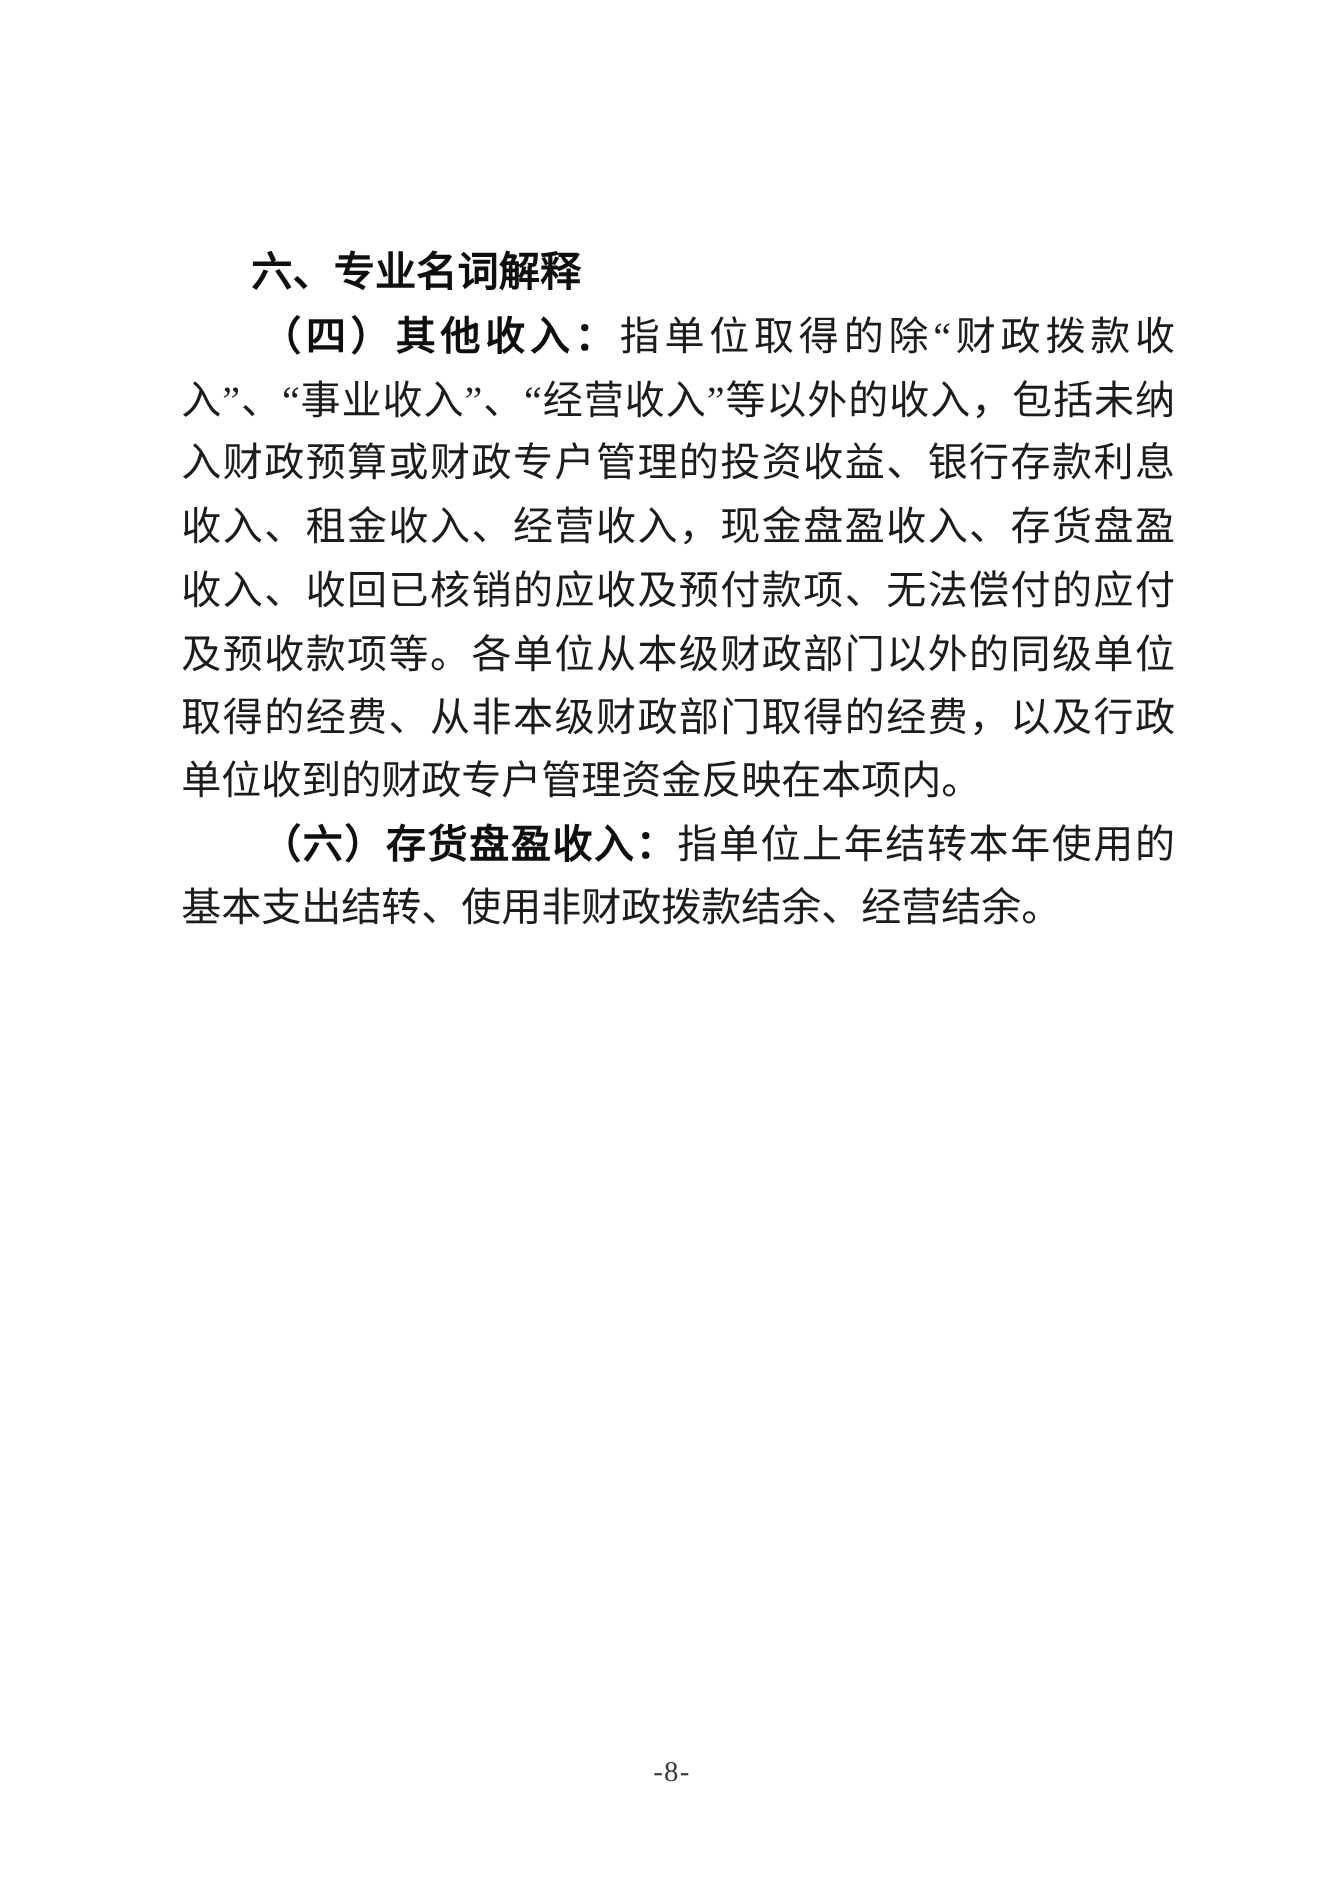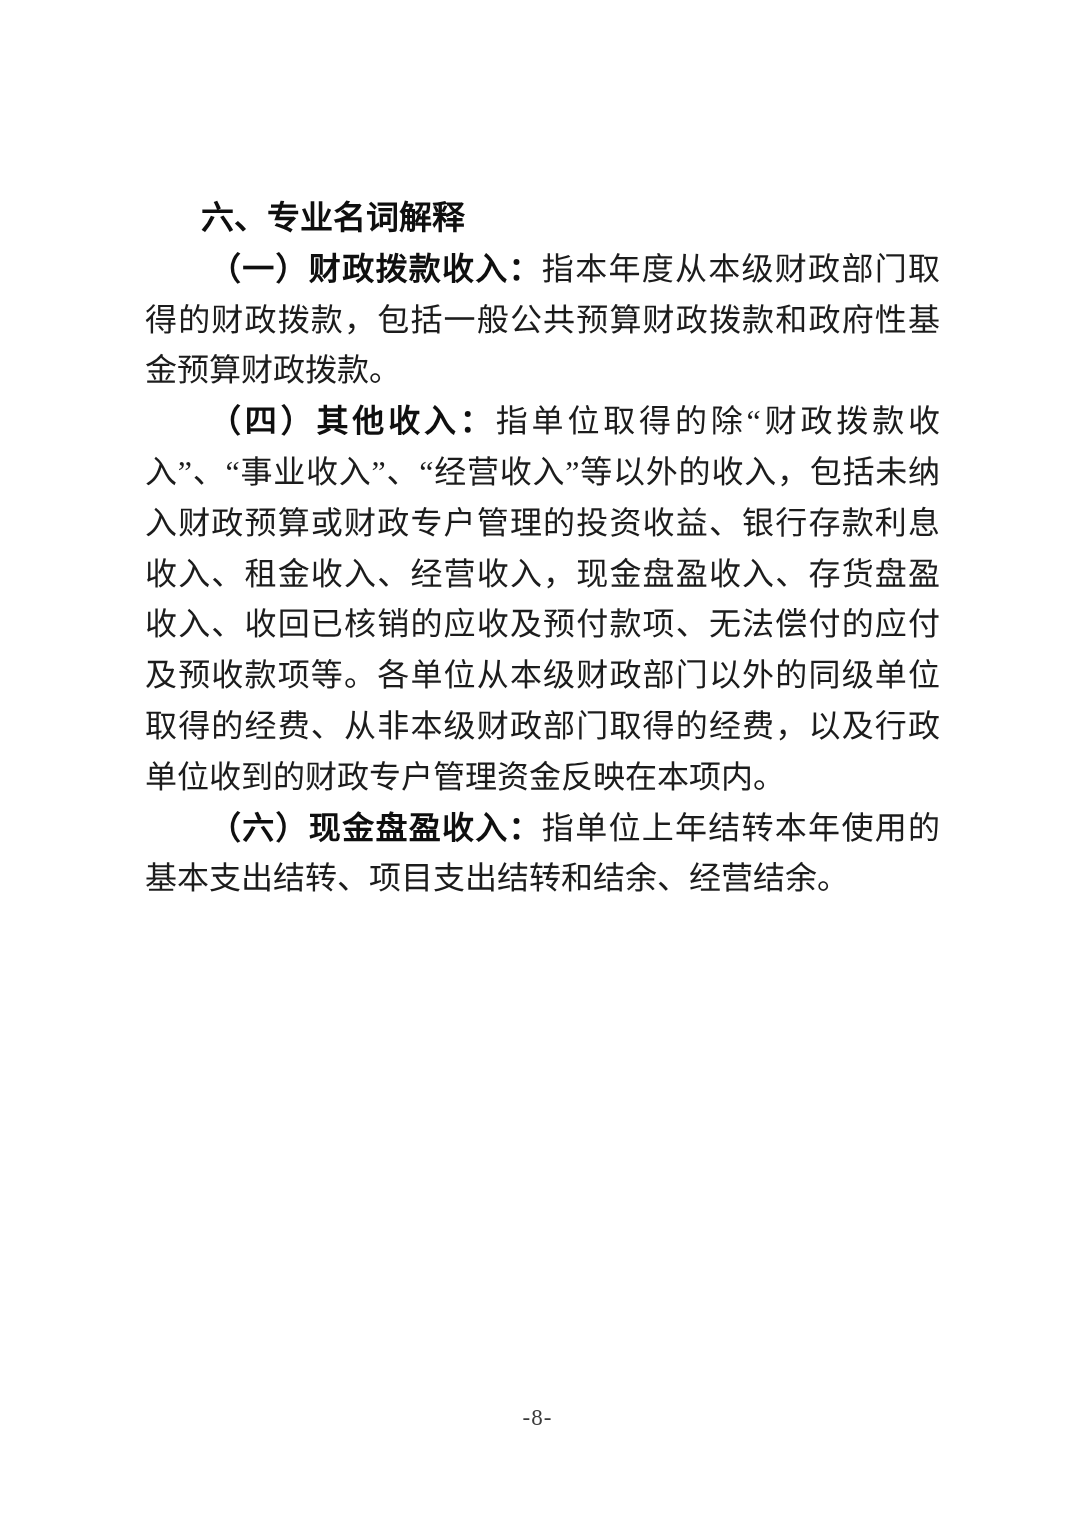--- a/index.html
+++ b/index.html
@@ -57,24 +57,23 @@
     letter-spacing: 1px;
   }
 </style>
 </head>
 <body>
 
 <div class="page">
   <div class="content">
     <h1 class="heading">六、专业名词解释</h1>
 
-    <p class="para"><span class="lead">（一）财政拨款收入：</span><span>指本年度从本级财政部门取得的财政拨款，包括一般公共预算财政拨款和政府性基金预算财政拨款。</span></p>
 
 
 
     <p class="para"><span class="lead">（四）其他收入：</span><span>指单位取得的除“财政拨款收入”、“事业收入”、“经营收入”等以外的收入，包括未纳入财政预算或财政专户管理的投资收益、银行存款利息收入、租金收入、经营收入，现金盘盈收入、存货盘盈收入、收回已核销的应收及预付款项、无法偿付的应付及预收款项等。各单位从本级财政部门以外的同级单位取得的经费、从非本级财政部门取得的经费，以及行政单位收到的财政专户管理资金反映在本项内。</span></p>
 
 
-    <p class="para"><span class="lead">（六）现金盘盈收入：</span><span>指单位上年结转本年使用的基本支出结转、项目支出结转和结余、经营结余。</span></p>
+    <p class="para"><span class="lead">（六）存货盘盈收入：</span><span>指单位上年结转本年使用的基本支出结转、使用非财政拨款结余、经营结余。</span></p>
   </div>
 
   <div class="page-number">-8-</div>
 </div>
 
 </body></html>

